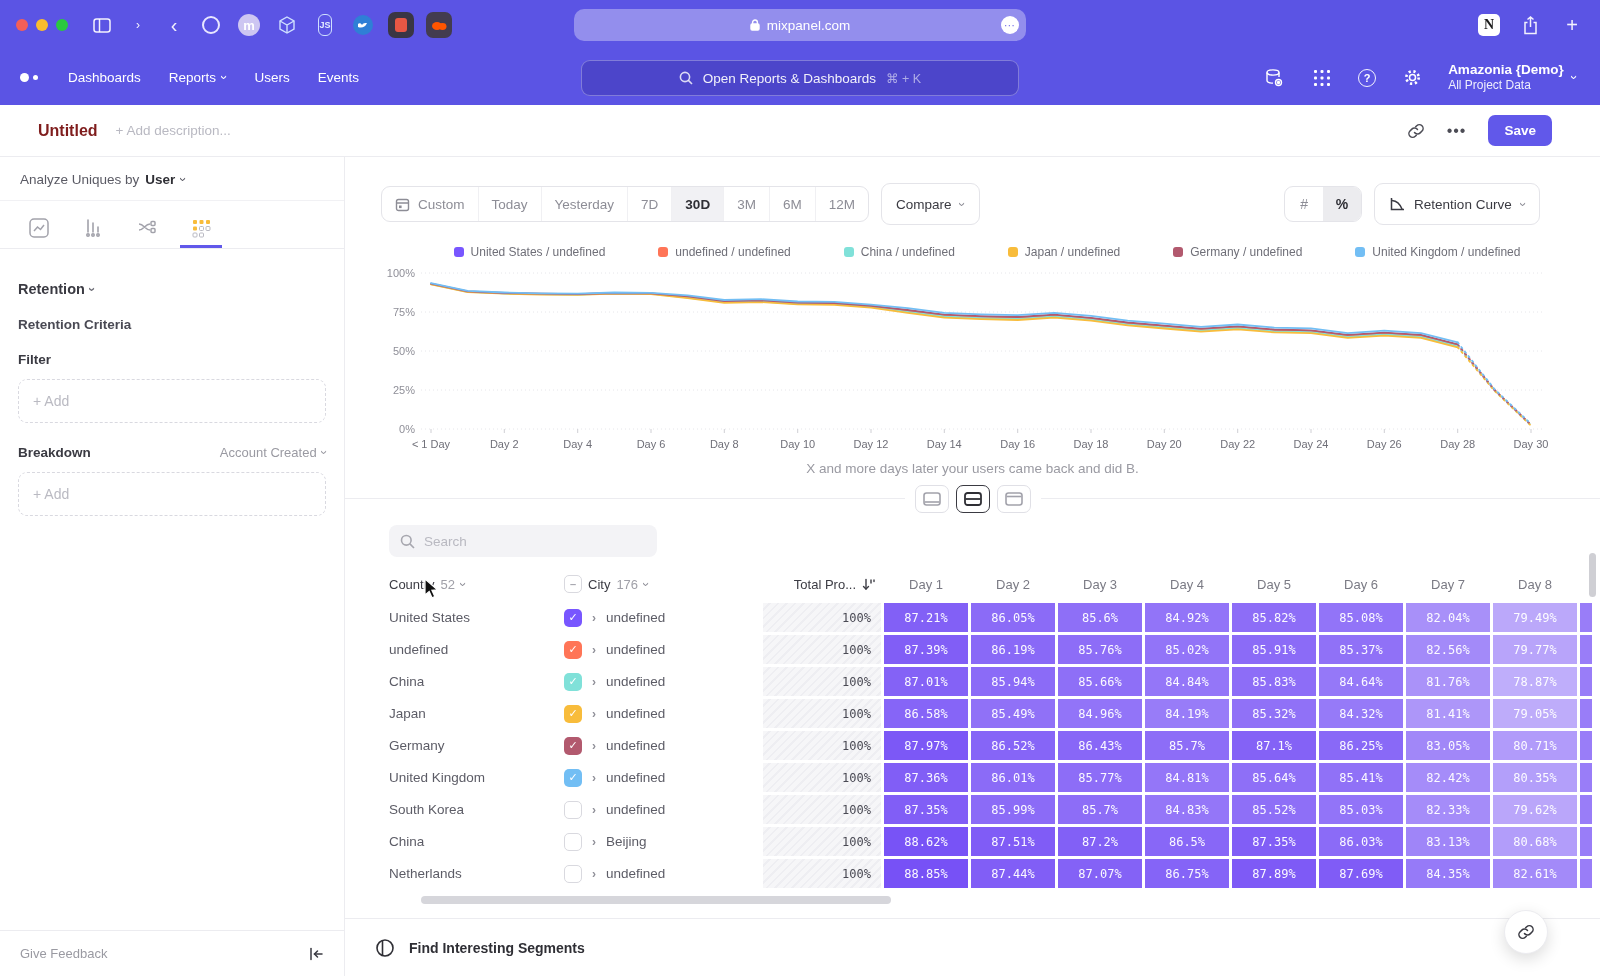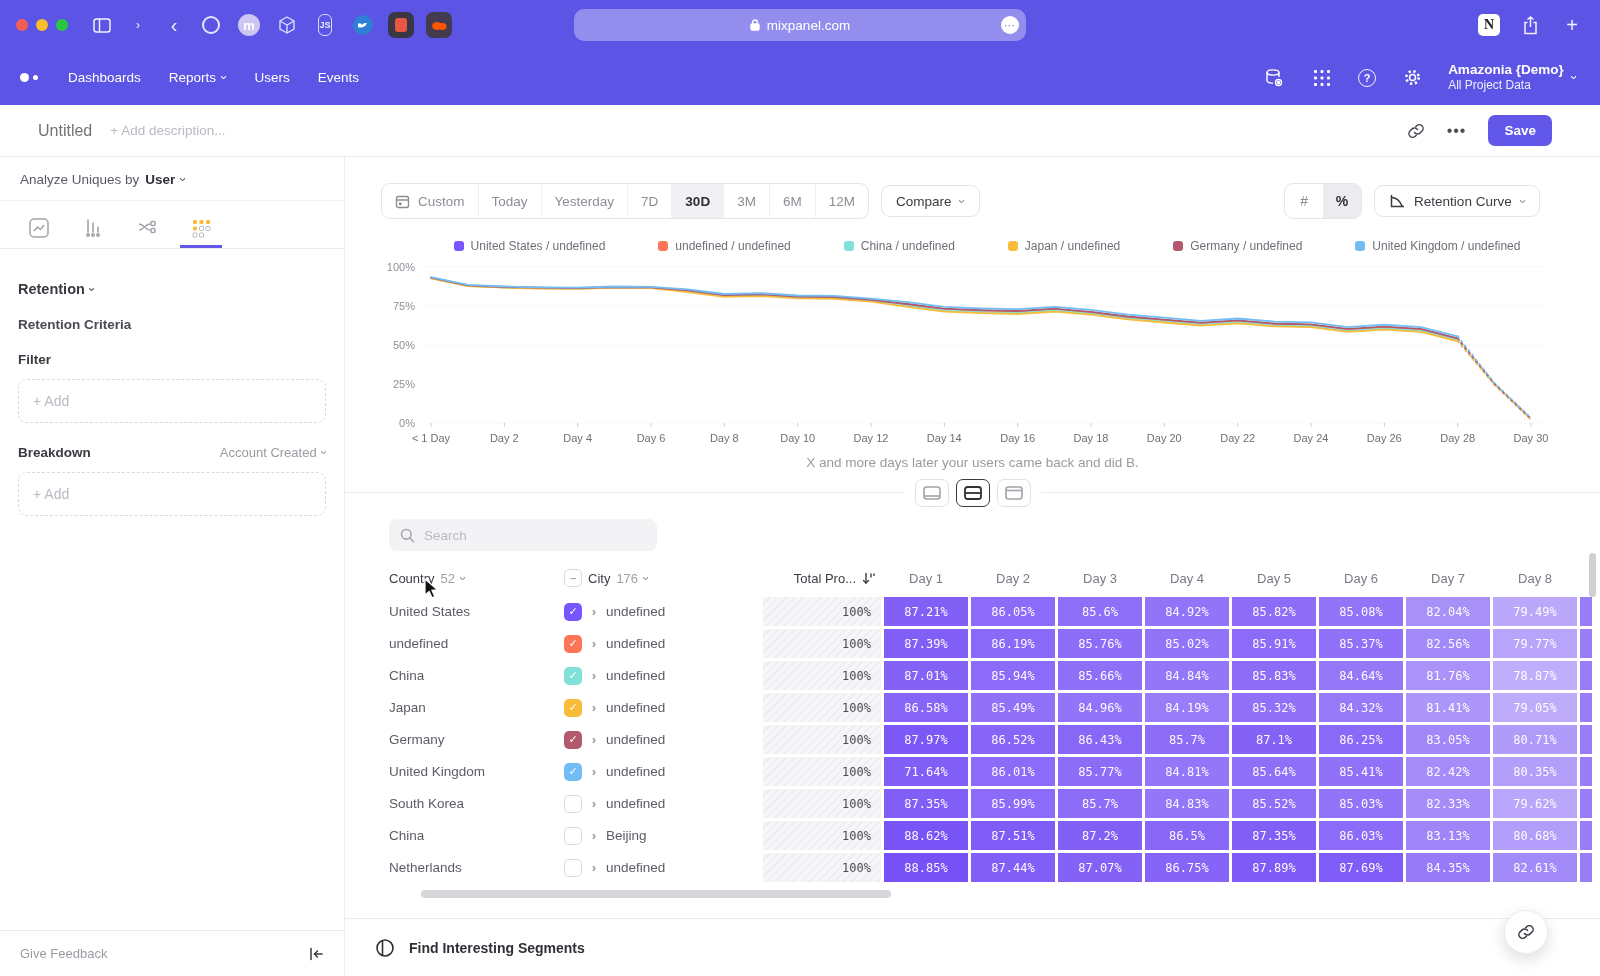--- a/index.html
+++ b/index.html
@@ -40,21 +40,21 @@
   .nav-right { margin-left:auto; display:flex; align-items:center; gap:24px; }
   .help-circ { width:18px; height:18px; border:1.6px solid rgba(255,255,255,.92); border-radius:50%; font-size:11px;
     display:flex; align-items:center; justify-content:center; font-weight:700; }
   .project { text-align:left; line-height:1.25; display:flex; align-items:center; gap:8px; }
   .project b { font-size:13.5px; font-weight:700; display:block; }
   .project small { font-size:12px; font-weight:400; color:rgba(255,255,255,.9); display:block; }
   .chev-dn { display:inline-block; transform:rotate(90deg); font-size:13px; line-height:1; }
 
   
   .report-header { height:52px; border-bottom:1px solid #ececf0; display:flex; align-items:center; padding:0 48px 0 38px; gap:18px; background:#fff; }
-  .r-title { font-size:16px; font-weight:400; color:#737373; }
+  .r-title { font-size:16px; font-weight:700; color:#7f1d1d; }
   .r-desc { font-size:13.5px; color:#b9b9c2; }
   .hdr-right { margin-left:auto; display:flex; align-items:center; gap:22px; }
   .icon-gray { color:#4c4c55; }
   .ellipsis { color:#4c4c55; font-size:16px; letter-spacing:1px; }
   .save-btn { background:#6158ea; color:#fff; font-size:13.5px; font-weight:600; border:none; border-radius:7px; padding:8px 16px; }
 
   
   .content { display:flex; height:819px; }
   .sidebar { width:345px; min-width:345px; border-right:1px solid #ececf0; display:flex; flex-direction:column; }
   .main { flex:1; position:relative; overflow:hidden; }
@@ -79,21 +79,21 @@
   .breakdown-scope { font-size:13px; color:#9a9aa2; display:flex; align-items:center; gap:5px; }
   .sidebar-footer { border-top:1px solid #ececf0; height:46px; display:flex; align-items:center; justify-content:space-between;
     padding:0 20px; color:#9a9aa2; font-size:13px; }
 
   
   .controls-row { display:flex; align-items:center; margin:26px 60px 0 36px; gap:12px; }
   .range-group { display:flex; align-items:stretch; border:1px solid #e4e4e9; border-radius:9px; height:36px; overflow:hidden; background:#fff; }
   .range-chip { padding:0 13px; font-size:13.5px; color:#8d8d96; display:flex; align-items:center; gap:8px; border-left:1px solid #f0f0f3; }
   .range-chip:first-child { border-left:none; }
   .range-chip.active { color:#2f2f35; font-weight:700; background:#f1f1f4; }
-  .pill-btn { border:1px solid #e4e4e9; border-radius:9px; height:32px; display:flex; align-items:center; padding:0 14px;
+  .pill-btn { border:1px solid #e4e4e9; border-radius:9px; height:42px; display:flex; align-items:center; padding:0 14px;
     font-size:13.5px; color:#3a3a42; gap:9px; background:#fff; }
   .right-controls { margin-left:auto; display:flex; align-items:center; gap:12px; }
   .unit-group { display:flex; border:1px solid #e4e4e9; border-radius:9px; height:36px; overflow:hidden; }
   .unit { width:38px; display:flex; align-items:center; justify-content:center; font-size:14px; color:#8d8d96; }
   .unit.active { background:#ececef; color:#2f2f35; font-weight:600; }
 
   
   .legend-row { display:flex; justify-content:center; gap:24px; margin:20px 0 2px; flex-wrap:wrap; }
   .legend-item { display:flex; align-items:center; gap:7px; font-size:12px; color:#6f6f78;padding-left:29px; }
   .swatch { width:10px; height:10px; border-radius:3px; }
@@ -230,20 +230,28 @@
         <span class="chev-dn">›</span>
       </span>
       <span class="nav-item">
         <span>Users</span>
       </span>
       <span class="nav-item">
         <span>Events</span>
       </span>
     </div>
 
+  <div class="nav-search">
+    <svg width="14" height="14" viewBox="0 0 14 14" fill="none" stroke="rgba(255,255,255,.8)" stroke-width="1.6">
+        <circle cx="6" cy="6" r="4.6"></circle>
+        <line x1="9.4" y1="9.4" x2="13" y2="13"></line>
+      </svg>
+    <span>Open Reports &amp; Dashboards</span>
+    <span class="nav-shortcut">⌘ + K</span>
+  </div>
 
   <div class="nav-right">
     <span class="b-ic">
       <svg width="20" height="20" viewBox="0 0 20 20" fill="none" stroke="#fff" stroke-width="1.4">
           <ellipse cx="9" cy="4.5" rx="6" ry="2.6"></ellipse>
           <path d="M3 4.5v8c0 1.4 2.7 2.6 6 2.6M15 4.5V9"></path>
           <circle cx="14.5" cy="14.5" r="3"></circle>
           <circle cx="14.5" cy="14.5" r="1" fill="#fff"></circle>
         </svg>
     </span>
@@ -663,21 +671,21 @@
           <div class="day-cell" style="background: rgba(110, 70, 245, 0.65);">83.05%</div>
           <div class="day-cell" style="background: rgba(110, 70, 245, 0.54);">80.71%</div>
           <div class="day-cell" style="background: rgba(110, 70, 245, 0.7);"></div>
           <div class="c-plain">United Kingdom</div>
           <div class="c-plain c-city">
             <span class="cb" style="background: rgb(114, 190, 244);">✓</span>
             <span class="row-chev">›</span>
             <span>undefined</span>
           </div>
           <div class="c-total">100%</div>
-          <div class="day-cell" style="background: rgba(110, 70, 245, 0.87);">71.64%</div>
+          <div class="day-cell" style="background: rgba(110, 70, 245, 0.87);">87.36%</div>
           <div class="day-cell" style="background: rgba(110, 70, 245, 0.8);">86.01%</div>
           <div class="day-cell" style="background: rgba(110, 70, 245, 0.79);">85.77%</div>
           <div class="day-cell" style="background: rgba(110, 70, 245, 0.74);">84.81%</div>
           <div class="day-cell" style="background: rgba(110, 70, 245, 0.78);">85.64%</div>
           <div class="day-cell" style="background: rgba(110, 70, 245, 0.77);">85.41%</div>
           <div class="day-cell" style="background: rgba(110, 70, 245, 0.62);">82.42%</div>
           <div class="day-cell" style="background: rgba(110, 70, 245, 0.52);">80.35%</div>
           <div class="day-cell" style="background: rgba(110, 70, 245, 0.7);"></div>
           <div class="c-plain">South Korea</div>
           <div class="c-plain c-city">

